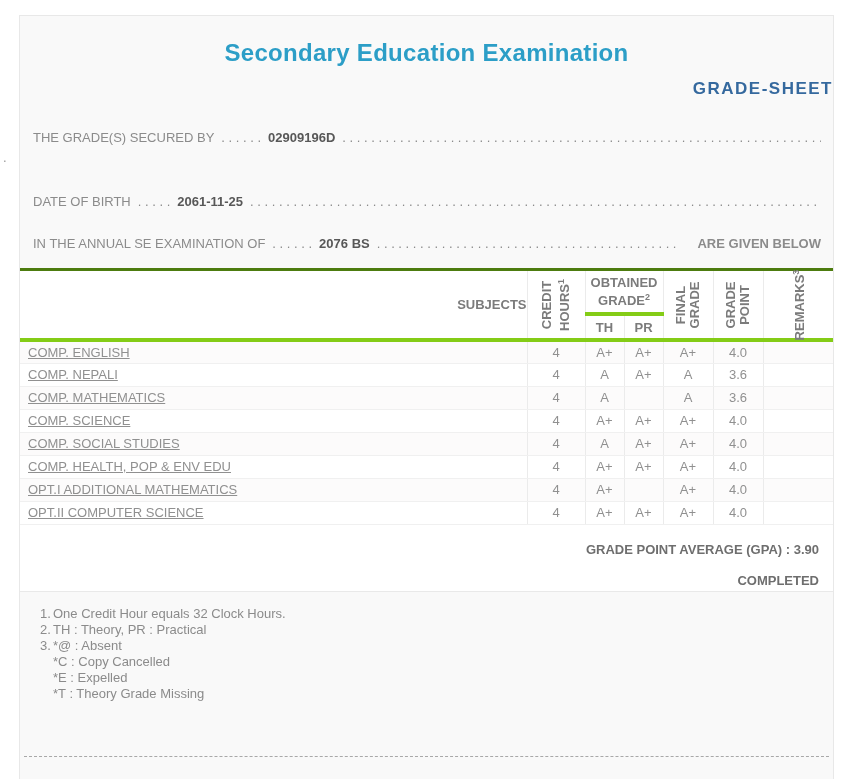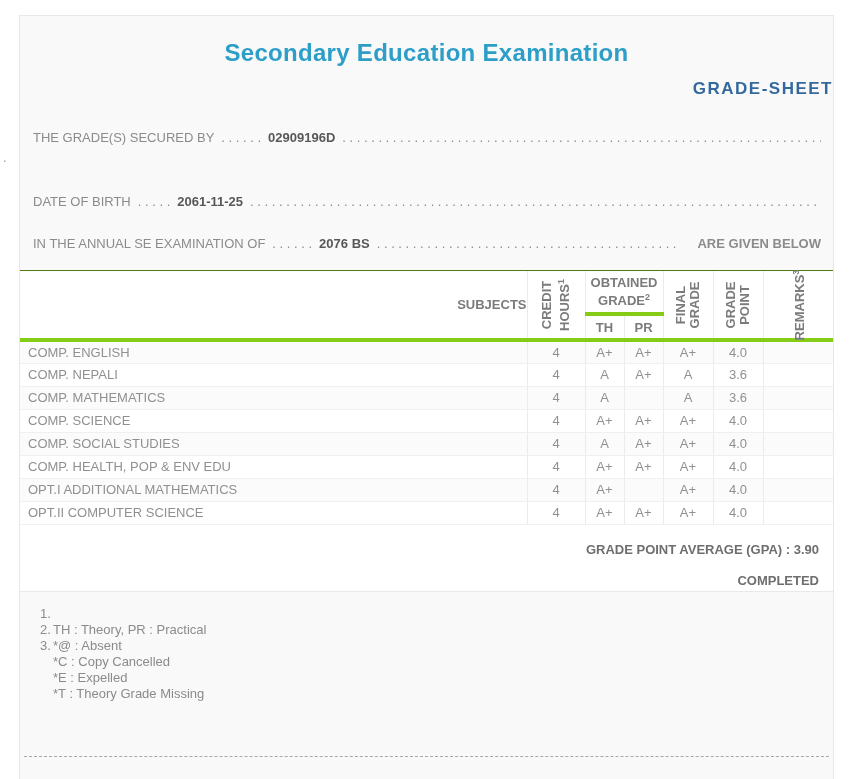--- a/index.html
+++ b/index.html
@@ -3,21 +3,21 @@
 <meta charset="utf-8">
 <style>
   * { margin:0; padding:0; box-sizing:border-box; }
   html,body { width:849px; height:779px; background:#ffffff; overflow:hidden;
               font-family:"Liberation Sans", sans-serif; }
   .stray-dot { position:absolute; left:3px; top:150px; font-size:13px; color:#999; }
 
   .sheet { position:absolute; left:19px; top:15px; width:815px; height:765px;
            border:1px solid #e8e8e8; border-bottom:none; }
 
-  .sec-a { position:relative; height:255px; background:#f9f9f9; border-bottom:1px solid #4d7c0f; }
+  .sec-a { position:relative; height:255px; background:#f9f9f9; border-bottom:3px solid #4d7c0f; }
   .sec-b { position:relative; height:321px; background:#ffffff; border-bottom:1px solid #e9e9e9; }
   .sec-c { position:relative; height:187px; background:#f9f9f9; }
 
   .title { position:absolute; top:24px; left:0; right:0; text-align:center;
            font-size:24px; font-weight:bold; color:#2c9ec7; letter-spacing:.3px; line-height:26px; }
   .subtitle { position:absolute; top:64px; left:0; right:0; text-align:right;
               font-size:17px; font-weight:bold; color:#35699e; letter-spacing:1.5px; line-height:17px; }
 
   .info-line { position:absolute; left:0; right:0; display:flex; align-items:baseline;
                white-space:nowrap; padding:0 12px 0 13px; font-size:13px; color:#8b8b8b;
@@ -29,21 +29,21 @@
   .il-1 { top:114px; } .il-2 { top:178px; } .il-3 { top:220px; }
 
   table.grade { width:100%; border-collapse:collapse; table-layout:fixed; }
   table.grade th, table.grade td { border-left:1px solid #ebebeb; font-size:13px; }
   table.grade th.subjects, table.grade td.subj { border-left:none; }
   thead th { border-bottom:4px solid #84cc16; color:#7b7b7b; font-weight:bold; }
   tr.h1 { height:43px; } tr.h2 { height:26px; }
   tbody tr { height:23px; }
   tbody tr:nth-child(odd) { background:#fcfbfb; }
   tbody td { border-bottom:1px solid #f0f0f0; color:#909090; text-align:center; }
-  tbody td.subj { text-align:left; padding-left:8px; }
+  tbody td.subj { text-align:left; padding-left:8px;text-decoration:underline; }
   th.subjects { text-align:right; padding-left:8px; font-size:13px; }
   th.obt { text-align:center; line-height:15px; }
   sup { font-size:9px; }
   .vcell { position:relative; }
   .vtext { position:absolute; top:50%; left:50%;
            transform:translate(-50%,-50%) rotate(-90deg);
            text-align:center; line-height:14px; white-space:nowrap;
            font-weight:bold; color:#7b7b7b; font-size:13px; }
 
   .gpa-line, .status-line { position:absolute; right:14px; font-size:13px; font-weight:bold;
@@ -217,20 +217,21 @@
       <span>GRADE POINT AVERAGE (GPA) :</span>
       <span>3.90</span>
     </div>
     <div class="status-line">COMPLETED</div>
   </div>
 
   <div class="sec-c">
     <div class="footnotes">
       <div class="fn-row">
         <span class="fn-num">1.</span>
+        <span>One Credit Hour equals 32 Clock Hours.</span>
       </div>
       <div class="fn-row">
         <span class="fn-num">2.</span>
         <span>TH : Theory, PR : Practical</span>
       </div>
       <div class="fn-row">
         <span class="fn-num">3.</span>
         <span>*@ : Absent</span>
       </div>
       <div class="fn-row">

